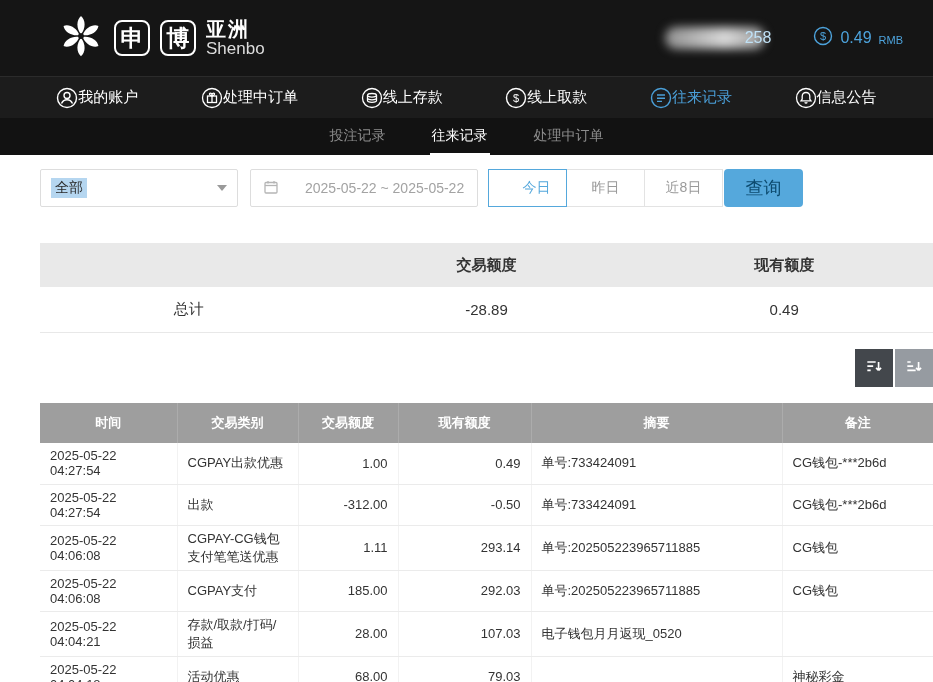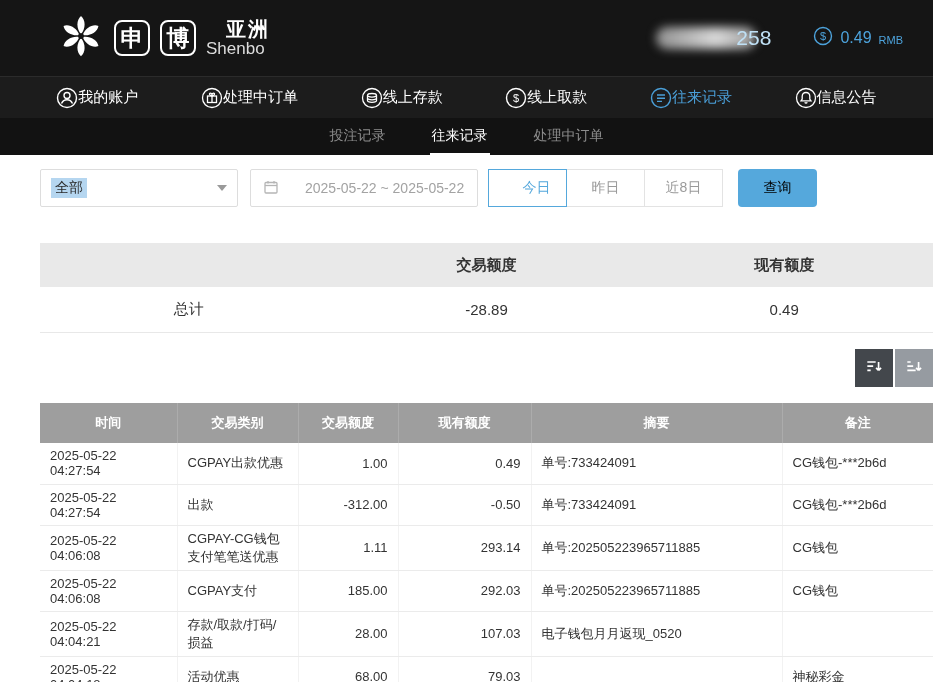--- a/index.html
+++ b/index.html
@@ -5,27 +5,27 @@
   * { margin:0; padding:0; box-sizing:border-box; }
   body { font-family:"Liberation Sans","DejaVu Sans",sans-serif; background:#fff; }
   .page { width:933px; height:682px; overflow:hidden; background:#fff; position:relative; }
 
   
   .topbar { height:76px; background:#151515; display:flex; align-items:center; padding:0 30px; }
   .logo { display:flex; align-items:center; gap:10px; margin-left:28px; }
   .logo-box { width:36px; height:36px; border:2px solid #fff; border-radius:8px; color:#fff;
               font-size:23px; font-weight:bold; display:flex; align-items:center; justify-content:center; }
   .logo-region { color:#fff; line-height:1.05; }
-  .logo-region .cn { font-size:20px; font-weight:bold; letter-spacing:2px;margin-left:20px; }
+  .logo-region .cn { font-size:20px; font-weight:bold; letter-spacing:2px; }
   .logo-region .en { font-size:17px; color:#ddd; }
   .top-right { margin-left:auto; display:flex; align-items:center; gap:42px; }
   .account { display:flex; align-items:center; }
   .blur-blob { width:100px; height:22px; border-radius:11px;
                background:linear-gradient(90deg,#8f8f8f,#d8d8d8 60%,#9a9a9a); filter:blur(5px); }
-  .account-tail { color:#bfe0f5; font-size:21px; margin-left:-20px; position:relative; z-index:1; }
+  .account-tail { color:#bfe0f5; font-size:16px; margin-left:-20px; position:relative; z-index:1; }
   .balance { display:flex; align-items:center; gap:7px; color:#4da3dc; }
   .balance .amt { font-size:16px; }
   .balance .cur { font-size:11px; margin-top:3px; }
 
   
   .navbar { height:42px; background:#1c1c1c; border-top:1px solid #2b2b2b;
             display:flex; justify-content:space-around; align-items:center; padding:0 25px; }
   .nav-item { display:flex; align-items:center; gap:0; color:#fff; font-size:15px; cursor:pointer; white-space:nowrap; }
   .nav-item.active { color:#4a9fd8; }
   .nav-icon svg { display:block; }
@@ -42,22 +42,22 @@
             display:flex; align-items:center; justify-content:space-between; padding:0 10px; cursor:pointer; }
   .select-value { background:#b5d6f0; color:#2a2a2a; font-size:14px; padding:1px 4px; }
   .chevron { width:0; height:0; border-left:5px solid transparent; border-right:5px solid transparent;
              border-top:6px solid #9a9a9a; }
   .datebox { margin-left:12px; width:228px; height:38px; border:1px solid #ddd; border-radius:2px;
              display:flex; align-items:center; gap:26px; padding:0 12px; color:#a3a3a3; font-size:14px; cursor:pointer; }
   .range-btn { width:79px; height:38px; border:1px solid #e3e3e3; background:#fff; color:#9a9a9a;
                font-size:14px; margin-left:-1px; cursor:pointer; font-family:inherit; }
   .range-btn.first { margin-left:10px; }
   .range-btn.active { border-color:#55a8dc; color:#55a8dc; position:relative; z-index:1;padding-left:18px; }
-  .query-btn { margin-left:15px; width:79px; height:38px; background:#55a8dc; color:#000000; border:none;
-               border-radius:4px; font-size:14px; cursor:pointer; font-family:inherit; }
+  .query-btn { margin-left:1px; width:79px; height:38px; background:#55a8dc; color:#0c4a6e; border:none;
+               border-radius:4px; font-size:18px; cursor:pointer; font-family:inherit; }
 
   
   .summary { margin:36px 0 0 40px; width:893px; font-size:15px; color:#333; }
   .summary-header { display:flex; background:#e9e9e9; height:44px; align-items:center; font-weight:bold; }
   .summary-row { display:flex; height:46px; align-items:center; background:#fff; border-bottom:1px solid #e8e8e8;justify-content:space-between; }
   .scol { flex:1; text-align:center; }
 
   
   .sort-row { display:flex; justify-content:flex-end; gap:2px; margin-top:16px; }
   .sort-btn { width:38px; height:38px; border:none; display:flex; align-items:center; justify-content:center; cursor:pointer; }

